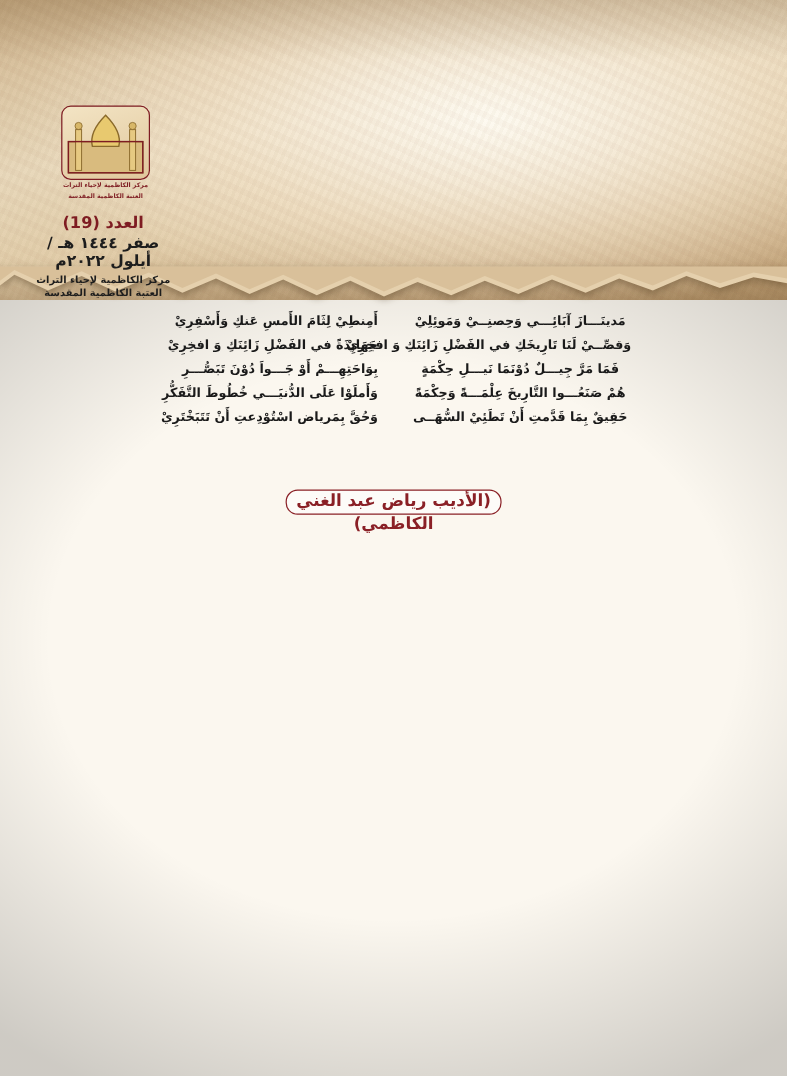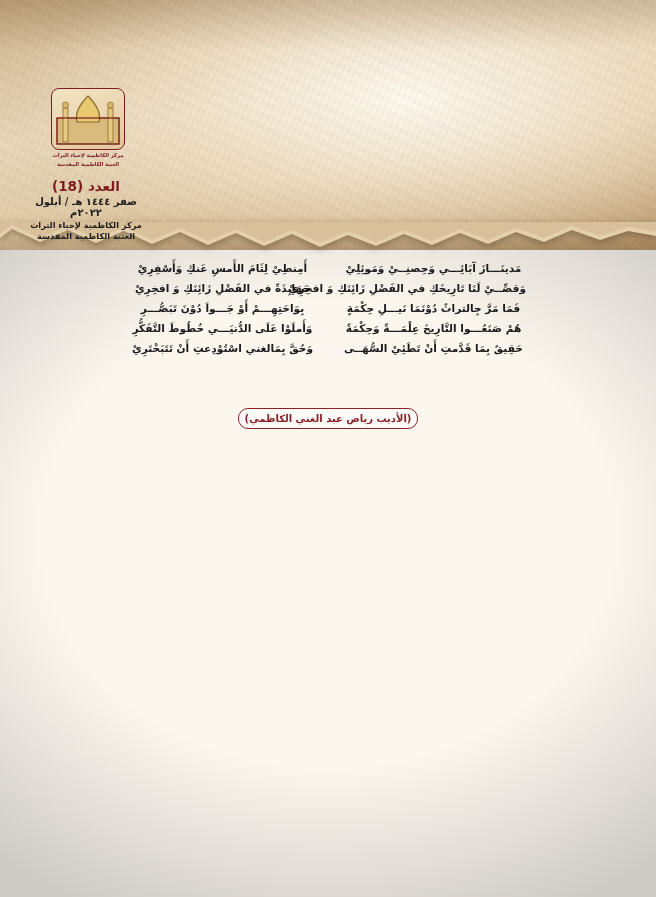--- a/index.html
+++ b/index.html
@@ -67,43 +67,43 @@
     font-size:92px;font-weight:bold;line-height:140px;
     text-align:center;direction:rtl;white-space:nowrap;
     text-shadow:0 2px 3px rgba(255,255,255,.65), 0 1px 0 rgba(110,25,30,.5);
   }
 
   .issue-block{
     position:absolute;right:505px;top:178px;width:130px;
     text-align:center;direction:rtl;color:#7e1c22;
   }
   .issue-no{font-size:13.5px;font-weight:bold;letter-spacing:.2px;}
-  .issue-date{font-size:10px;font-weight:bold;margin-top:2px;color:#1d1d1d;}
+  .issue-date{font-size:13px;font-weight:bold;margin-top:2px;color:#1d1d1d;}
   .issue-org{font-size:8.2px;font-weight:bold;margin-top:2px;color:#1d1d1d;}
   .issue-org2{font-size:8.2px;font-weight:bold;margin-top:1px;color:#1d1d1d;}
 
   
   .poem{
     position:absolute;left:0;top:262px;width:656px;
     direction:rtl;text-align:center;color:#1a1a1a;
   }
   .verse{
     display:flex;justify-content:center;align-items:center;
     gap:26px;margin:0 0 8px 0;font-size:10.6px;font-weight:bold;
     letter-spacing:.2px;
   }
   .hemistich{width:185px;text-align:center;white-space:nowrap;}
-  .hemistich.left{text-align:center;}
+  .hemistich.left{text-align:right;}
 
   .author-badge{
     position:absolute;left:0;right:0;top:408px;margin:0 auto;
     width:178px;height:19px;line-height:19px;
     border:1px solid #8a2026;border-radius:10px;
     background:rgba(255,255,255,.55);
-    color:#8a2026;font-size:10px;font-weight:bold;text-align:center;
+    color:#8a2026;font-size:14px;font-weight:bold;text-align:center;
     direction:rtl;
   }
 
   
   .photo{
     position:absolute;left:0;top:238px;width:656px;height:659px;
     overflow:hidden;z-index:-1;
   }
   .sky{
     position:absolute;left:0;top:0;width:656px;height:560px;
@@ -276,44 +276,44 @@
         <circle cx="59.5" cy="17" r="3" fill="#d8b768" stroke="#8a6a2c" stroke-width=".7"></circle>
         <rect x="6" y="30" width="62" height="26" fill="none" stroke="#7e1c22" stroke-width="1.2"></rect>
       </svg>
     </div>
     <div class="logo-sub">مركز الكاظمية لإحياء التراث</div>
     <div class="logo-sub">العتبة الكاظمية المقدسة</div>
   </div>
 
 
   <div class="issue-block">
-    <div class="issue-no">العدد (18)</div>
+    <div class="issue-no">العدد (19)</div>
     <div class="issue-date">صفر ١٤٤٤ هـ / أيلول ٢٠٢٢م</div>
     <div class="issue-org">مركز الكاظمية لإحياء التراث</div>
     <div class="issue-org2">العتبة الكاظمية المقدسة</div>
   </div>
 
   <div class="poem">
     <div class="verse">
       <span class="hemistich">مَدينَـــازَ آبَائِـــي وَحِصنِــيْ وَمَوئِلِيْ</span>
       <span class="hemistich left">أَمِنطِيْ لِثَامَ الأَمسِ عَنكِ وَأَسْفِرِيْ</span>
     </div>
     <div class="verse">
       <span class="hemistich">وَقصِّــيْ لَنَا تَارِيخَكِ في الفَضْلِ زَائِنَكِ وَ افخِرِيْ</span>
       <span class="hemistich left">جَهَابِذَةً في الفَضْلِ زَائِنَكِ وَ افخِرِيْ</span>
     </div>
     <div class="verse">
-      <span class="hemistich">فَمَا مَرَّ جِالتراثٌ دُوْنَمَا نَيـــلِ حِكْمَةٍ</span>
+      <span class="hemistich">فَمَا مَرَّ جِيـــلٌ دُوْنَمَا نَيـــلِ حِكْمَةٍ</span>
       <span class="hemistich left">بِوَاحَتِهِـــمْ أَوْ جَـــواَ دُوْنَ تَبَصُّـــرِ</span>
     </div>
     <div class="verse">
       <span class="hemistich">هُمْ صَنَعُـــوا التَّارِيخَ عِلْمَـــةً وَحِكْمَةً</span>
       <span class="hemistich left">وَأَملَوْا عَلَى الدُّنيَـــي خُطُوطَ التَّفَكُّرِ</span>
     </div>
     <div class="verse">
       <span class="hemistich">حَقِيقٌ بِمَا قَدَّمتِ أَنْ تَطَئِيْ السُّهَــى</span>
-      <span class="hemistich left">وَحُقَّ بِمَالغني اسْتُوْدِعتِ أَنْ تَتَبَخْتَرِيْ</span>
+      <span class="hemistich left">وَحُقَّ بِمَرياض اسْتُوْدِعتِ أَنْ تَتَبَخْتَرِيْ</span>
     </div>
   </div>
 
   <div class="author-badge">(الأديب رياض عبد الغني الكاظمي)</div>
 
 </div>
 
 </body></html>

